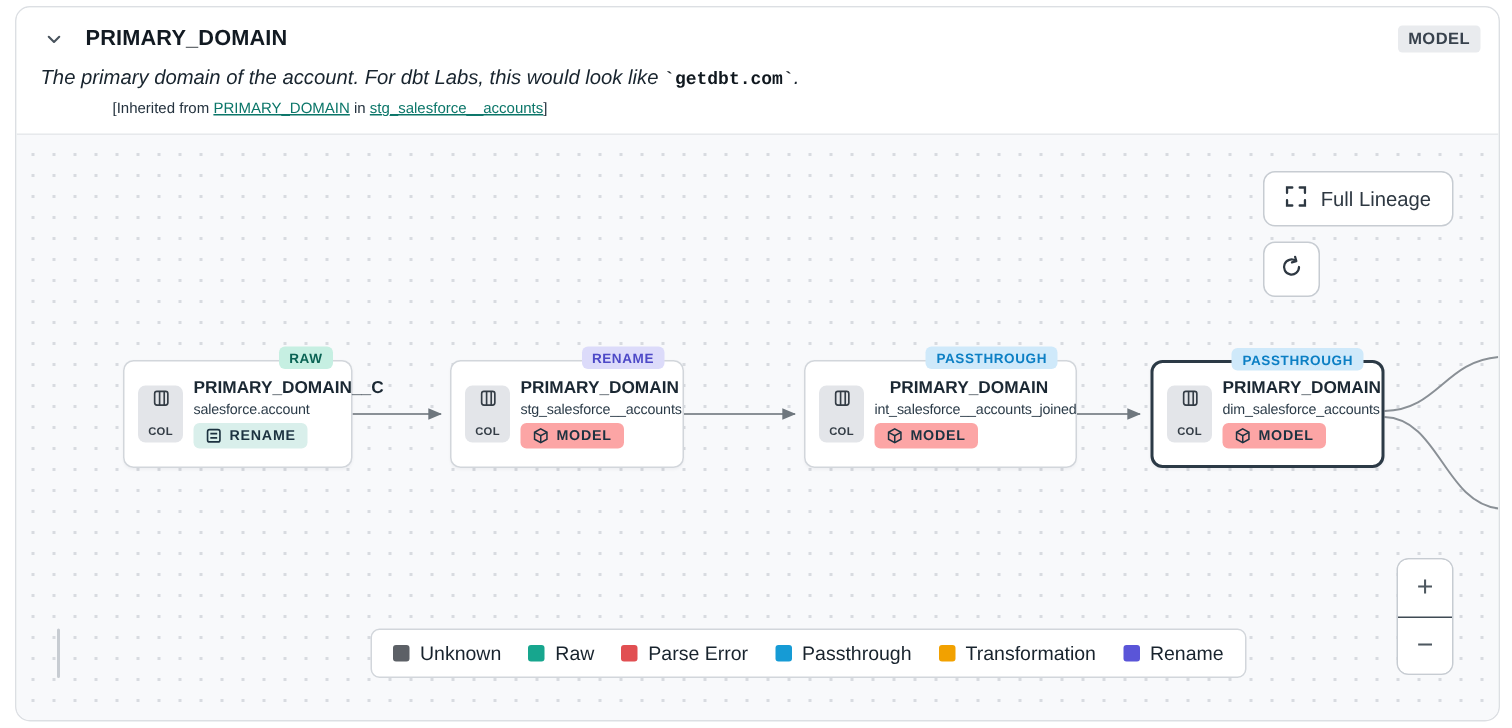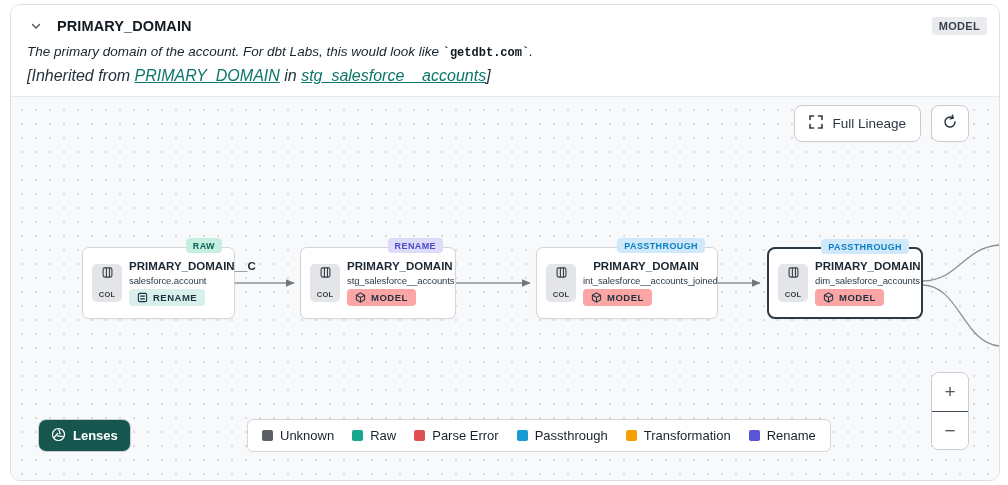--- a/index.html
+++ b/index.html
@@ -18,35 +18,35 @@
   .page-title { font-size: 14.5px; font-weight: 700; color: #121a22; letter-spacing: 0.1px; }
   .type-badge {
     position: absolute; right: 12px; top: 12px;
     background: #e9ebee; color: #38424d; font-size: 11px; font-weight: 600;
     padding: 3px 7px; border-radius: 3px; letter-spacing: 0.3px;
   }
   .description { margin-top: 9px; font-size: 13.5px; font-style: italic; color: #18242e; }
   .description .code {
     font-family: "Liberation Mono", monospace; font-style: normal; font-weight: 700; font-size: 12px; color: #10181f;
   }
-  .inherited { margin-top: 7px; font-size: 16px; font-style: italic; color: #24323e; }
+  .inherited { margin-top: 7px; font-size: 10px; color: #24323e; margin-left: 48px; }
   .inherited a { color: #0b7669; text-decoration: underline; cursor: pointer; }
 
   
   .canvas {
     position: relative; flex: 1; border-top: 1px solid #e7e9ec;
     background-color: #f8f9fb;
     background-image: radial-gradient(#d8dbe0 1px, transparent 1.1px);
     background-size: 14px 14px; background-position: 4px 6px;
     overflow: hidden;
   }
   .edges { position: absolute; left: 0; top: 0; width: 100%; height: 100%; }
 
   
-  .canvas-toolbar { position: absolute; top: 8px; right: 30px; display: flex; gap: 10px; }
+  .canvas-toolbar { position: absolute; top: 24px; right: 30px; display: flex; gap: 10px; flex-direction: column; }
   .btn {
     display: inline-flex; align-items: center; gap: 9px; height: 37px;
     background: #ffffff; border: 1px solid #c7ccd2; border-radius: 8px;
     padding: 0 14px; font-size: 13.5px; font-weight: 500; color: #2e3842; cursor: pointer;
   }
   .btn.icon-only { width: 38px; padding: 0; justify-content: center; }
 
   
   .node {
     position: absolute; top: 150px; height: 72px; background: #ffffff;
@@ -265,31 +265,20 @@
               <polygon points="6,1 10.5,3.5 10.5,8.5 6,11 1.5,8.5 1.5,3.5"></polygon>
               <polyline points="1.5,3.5 6,6 10.5,3.5"></polyline>
               <line x1="6" y1="6" x2="6" y2="11"></line>
             </svg>
           <span>MODEL</span>
         </span>
       </div>
     </div>
 
     <div class="lens-bar">
-      <button class="lens-btn">
-        <span>
-          <svg width="15" height="15" viewBox="0 0 16 16" fill="none" stroke="#ffffff" stroke-width="1.3">
-            <circle cx="8" cy="8" r="6.4"></circle>
-            <path d="M8,1.6 L10,8"></path>
-            <path d="M13.6,10.3 L6.3,9.5"></path>
-            <path d="M2.6,12 L7.6,6.4"></path>
-          </svg>
-        </span>
-        <span>Lenses</span>
-      </button>
     </div>
 
     <div class="legend">
       <span class="legend-item">
           <span class="legend-swatch" style="background-color: rgb(92, 96, 102);"></span>
           <span>Unknown</span>
         </span>
       <span class="legend-item">
           <span class="legend-swatch" style="background-color: rgb(23, 166, 142);"></span>
           <span>Raw</span>

